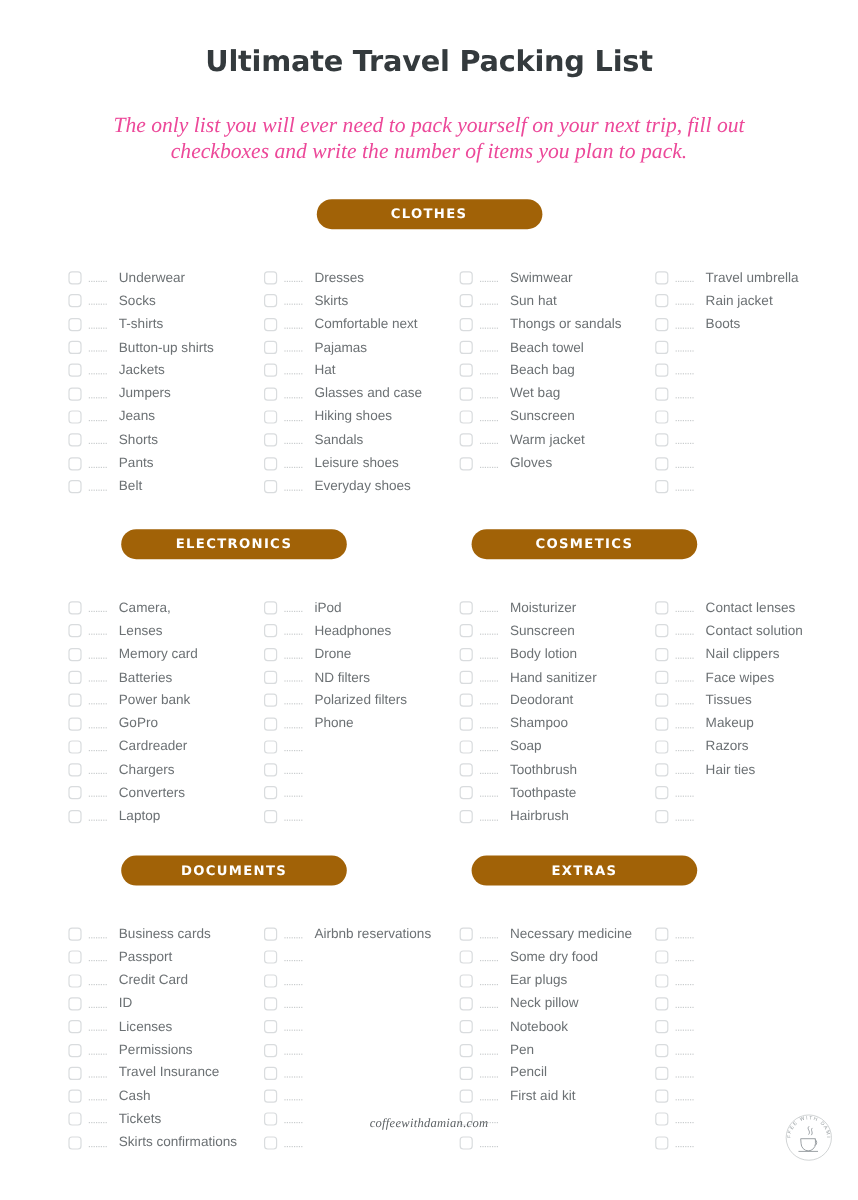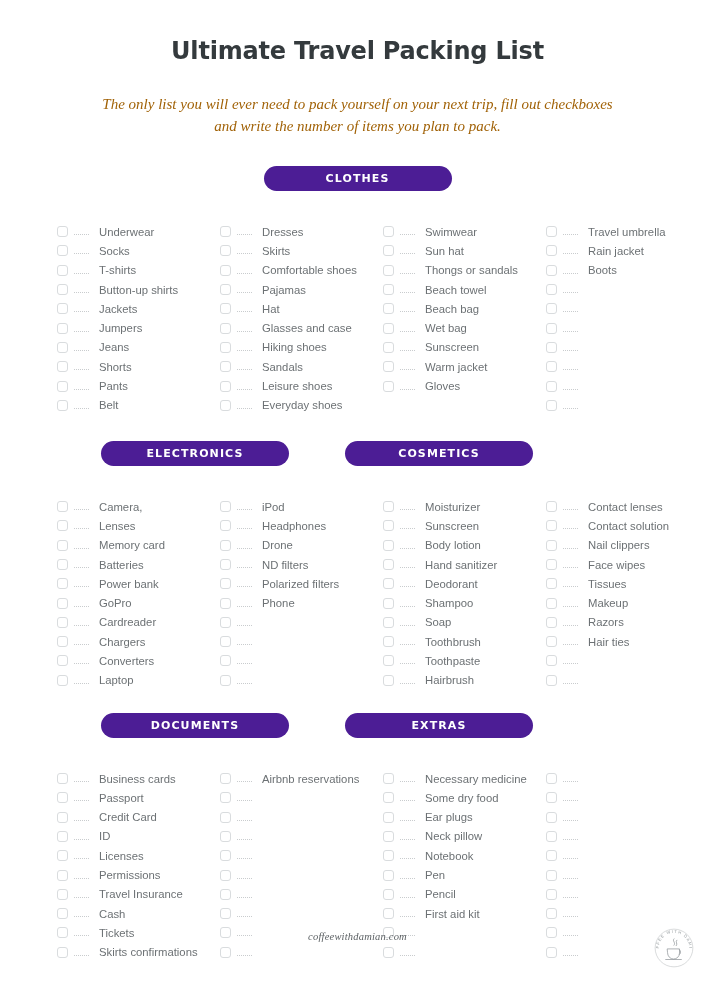--- a/index.html
+++ b/index.html
@@ -30,41 +30,41 @@
     font-size: 24px;
     letter-spacing: -0.2px;
     color: #343a3d;
     margin: 0;
     padding-top: 37px;
   }
   .subtitle {
     text-align: center;
     font-family: "Liberation Serif", serif;
     font-style: italic;
-    font-size: 15px;
+    font-size: 18px;
     line-height: 22px;
-    color: #a16207;
+    color: #ec4899;
     margin: 0 auto;
     padding-top: 28px;
     width: 530px;
   }
 
   
   .badge-row {
     display: flex;
     justify-content: center;
     position: relative;
   }
   .badge-row.pair {
     justify-content: flex-start;
     padding-left: 101px;
-    gap: 56px;
+    gap: 104px;
   }
   .badge {
-    background: #4c1d95;
+    background: #a16207;
     color: #ffffff;
     font-family: "DejaVu Sans", sans-serif;
     font-weight: bold;
     font-size: 11px;
     letter-spacing: 1.1px;
     text-align: center;
     border-radius: 14px;
     width: 188px;
     height: 25px;
     line-height: 25px;
@@ -227,21 +227,21 @@
           <div class="item-label">Dresses</div>
         </div>
         <div class="row">
           <div class="cb"></div>
           <div class="dots"></div>
           <div class="item-label">Skirts</div>
         </div>
         <div class="row">
           <div class="cb"></div>
           <div class="dots"></div>
-          <div class="item-label">Comfortable shoes</div>
+          <div class="item-label">Comfortable next</div>
         </div>
         <div class="row">
           <div class="cb"></div>
           <div class="dots"></div>
           <div class="item-label">Pajamas</div>
         </div>
         <div class="row">
           <div class="cb"></div>
           <div class="dots"></div>
           <div class="item-label">Hat</div>

